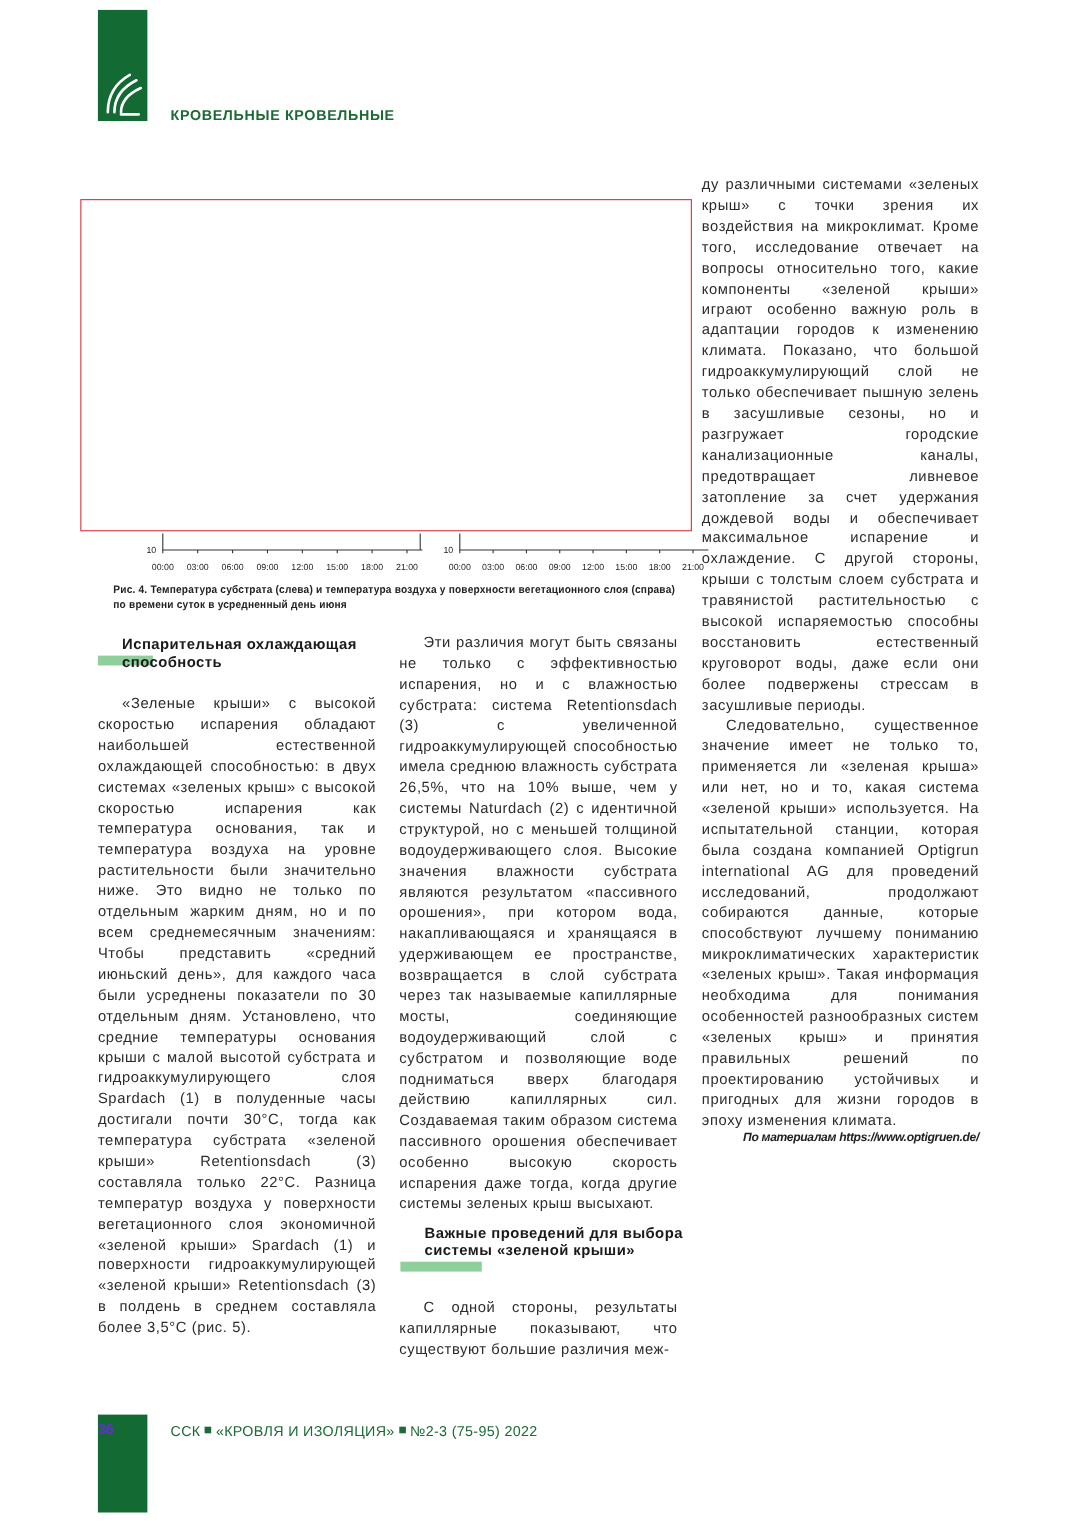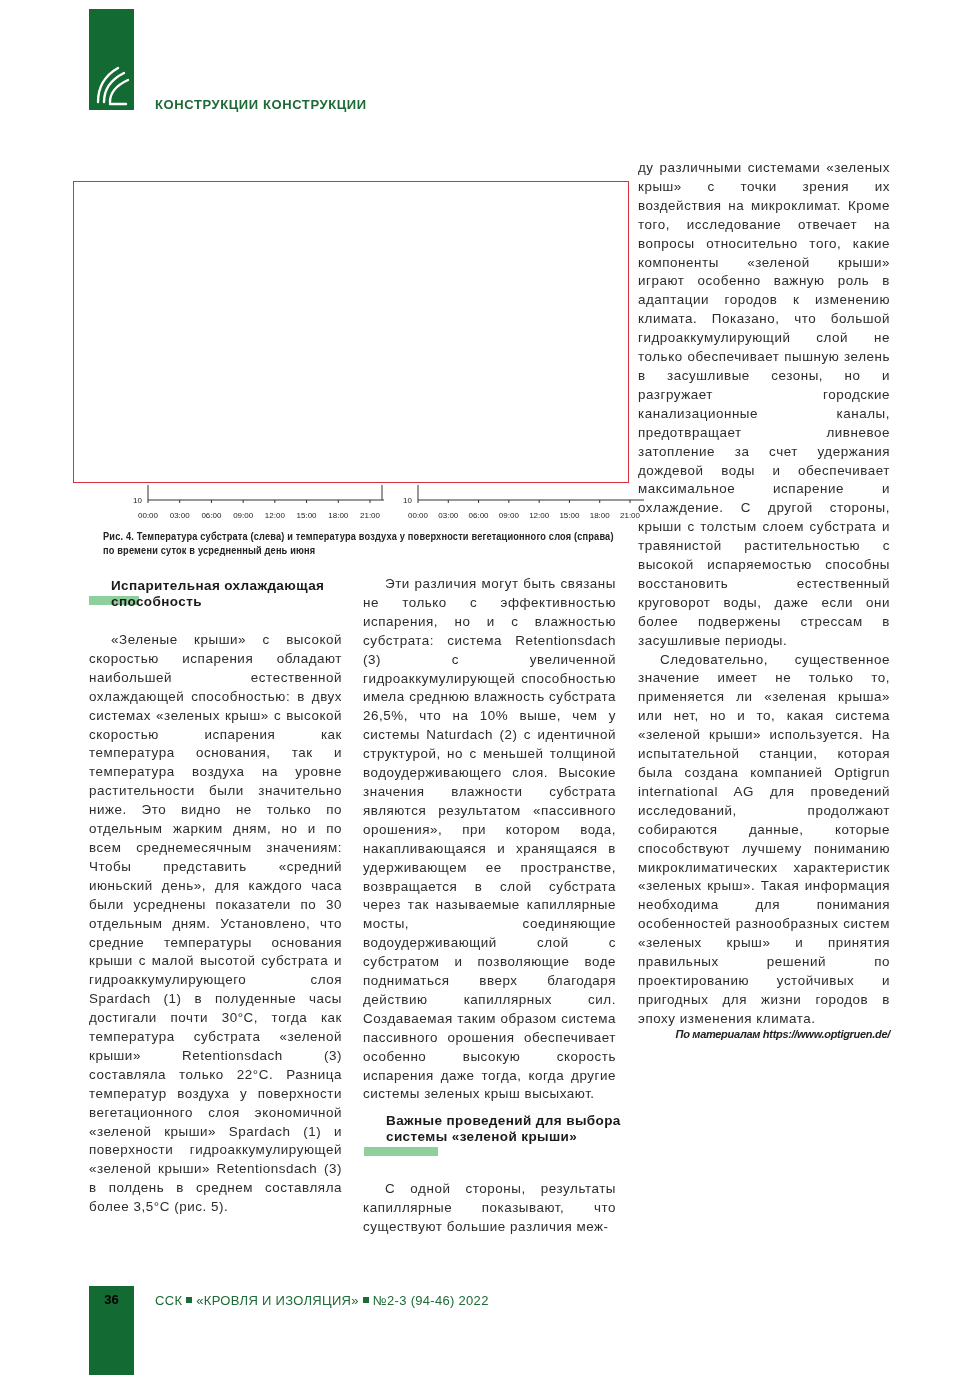--- a/index.html
+++ b/index.html
@@ -32,37 +32,37 @@
   .sh1 { position: absolute; left: 111px; top: 578px; width: 240px; }
   .sh1 .hl { left: -22px; top: 18px; width: 50px; }
   .sh2 { position: absolute; left: 386px; top: 1113px; width: 240px; }
   .sh2 .hl { left: -22px; top: 34px; width: 74px; }
 
   .col2b { position: absolute; left: 363px; top: 1180px; width: 253px; }
 
   .source { position: absolute; left: 638px; top: 1028px; width: 252px; text-align: right; font-size: 11px; font-style: italic; font-weight: bold; color: #222; letter-spacing: -0.3px; }
 
   .green-bar-bottom { position: absolute; left: 89px; top: 1286px; width: 45px; height: 89px; background: #136b33; }
-  .page-num { position: absolute; left: 89px; top: 1292px; width: 45px; text-align: center; color: #000000; font-weight: bold; font-size: 13px; }
+  .page-num { position: absolute; left: 89px; top: 1292px; width: 45px; text-align: left; color: #6d28d9; font-weight: bold; font-size: 13px; }
   .footer { position: absolute; left: 155px; top: 1293px; font-size: 13px; color: #1c6a35; letter-spacing: 0.3px; }
   .footer .sq { display: inline-block; width: 6px; height: 6px; background: #1c6a35; margin: 0 4px; vertical-align: 2px; }
 </style>
 </head>
 <body>
 
 <div class="green-bar-top"></div>
 <svg class="logo" viewBox="0 0 40 46">
   <g fill="none" stroke="#ffffff" stroke-width="2.4" stroke-linecap="round">
     <path d="M6 40 C6 26 12 14 26 6"></path>
     <path d="M12 40 C12 28 18 18 32 11"></path>
     <path d="M18 40 C18 31 23 24 36 18"></path>
     <path d="M18 42 L34 42"></path>
   </g>
 </svg>
-<div class="section-title">КОНСТРУКЦИИ КОНСТРУКЦИИ</div>
+<div class="section-title">КРОВЕЛЬНЫЕ КРОВЕЛЬНЫЕ</div>
 
 <div class="figure-box"></div>
 
 <div class="chart chart-left">
   <svg width="260" height="40">
       <line x1="20" y1="0" x2="20" y2="15" stroke="#333" stroke-width="1"></line>
       <text x="14" y="18" text-anchor="end" class="tick-lbl">10</text>
       <line x1="20" y1="15" x2="256" y2="15" stroke="#333" stroke-width="1"></line>
       <line x1="254" y1="0" x2="254" y2="15" stroke="#333" stroke-width="1"></line>
       <line x1="20" y1="15" x2="20" y2="18" stroke="#333" stroke-width="1"></line>
@@ -134,14 +134,14 @@
 <div class="col col3">
   <p style="text-indent:0">ду различными системами «зеленых крыш» с точки зрения их воздействия на микроклимат. Кроме того, исследование отвечает на вопросы относительно того, какие компоненты «зеленой крыши» играют особенно важную роль в адаптации городов к изменению климата. Показано, что большой гидроаккумулирующий слой не только обеспечивает пышную зелень в засушливые сезоны, но и разгружает городские канализационные каналы, предотвращает ливневое затопление за счет удержания дождевой воды и обеспечивает максимальное испарение и охлаждение. С другой стороны, крыши с толстым слоем субстрата и травянистой растительностью с высокой испаряемостью способны восстановить естественный круговорот воды, даже если они более подвержены стрессам в засушливые периоды.</p>
   <p>Следовательно, существенное значение имеет не только то, применяется ли «зеленая крыша» или нет, но и то, какая система «зеленой крыши» используется. На испытательной станции, которая была создана компанией Optigrun international AG для проведений исследований, продолжают собираются данные, которые способствуют лучшему пониманию микроклиматических характеристик «зеленых крыш». Такая информация необходима для понимания особенностей разнообразных систем «зеленых крыш» и принятия правильных решений по проектированию устойчивых и пригодных для жизни городов в эпоху изменения климата.</p>
 </div>
 
 <div class="source">По материалам https://www.optigruen.de/</div>
 
 <div class="green-bar-bottom"></div>
 <div class="page-num">36</div>
 <div class="footer">
-  <span>ССК</span><span class="sq"></span><span>«КРОВЛЯ И ИЗОЛЯЦИЯ»</span><span class="sq"></span><span>№2-3 (94-46) 2022</span>
+  <span>ССК</span><span class="sq"></span><span>«КРОВЛЯ И ИЗОЛЯЦИЯ»</span><span class="sq"></span><span>№2-3 (75-95) 2022</span>
 </div>
 
 </body></html>

